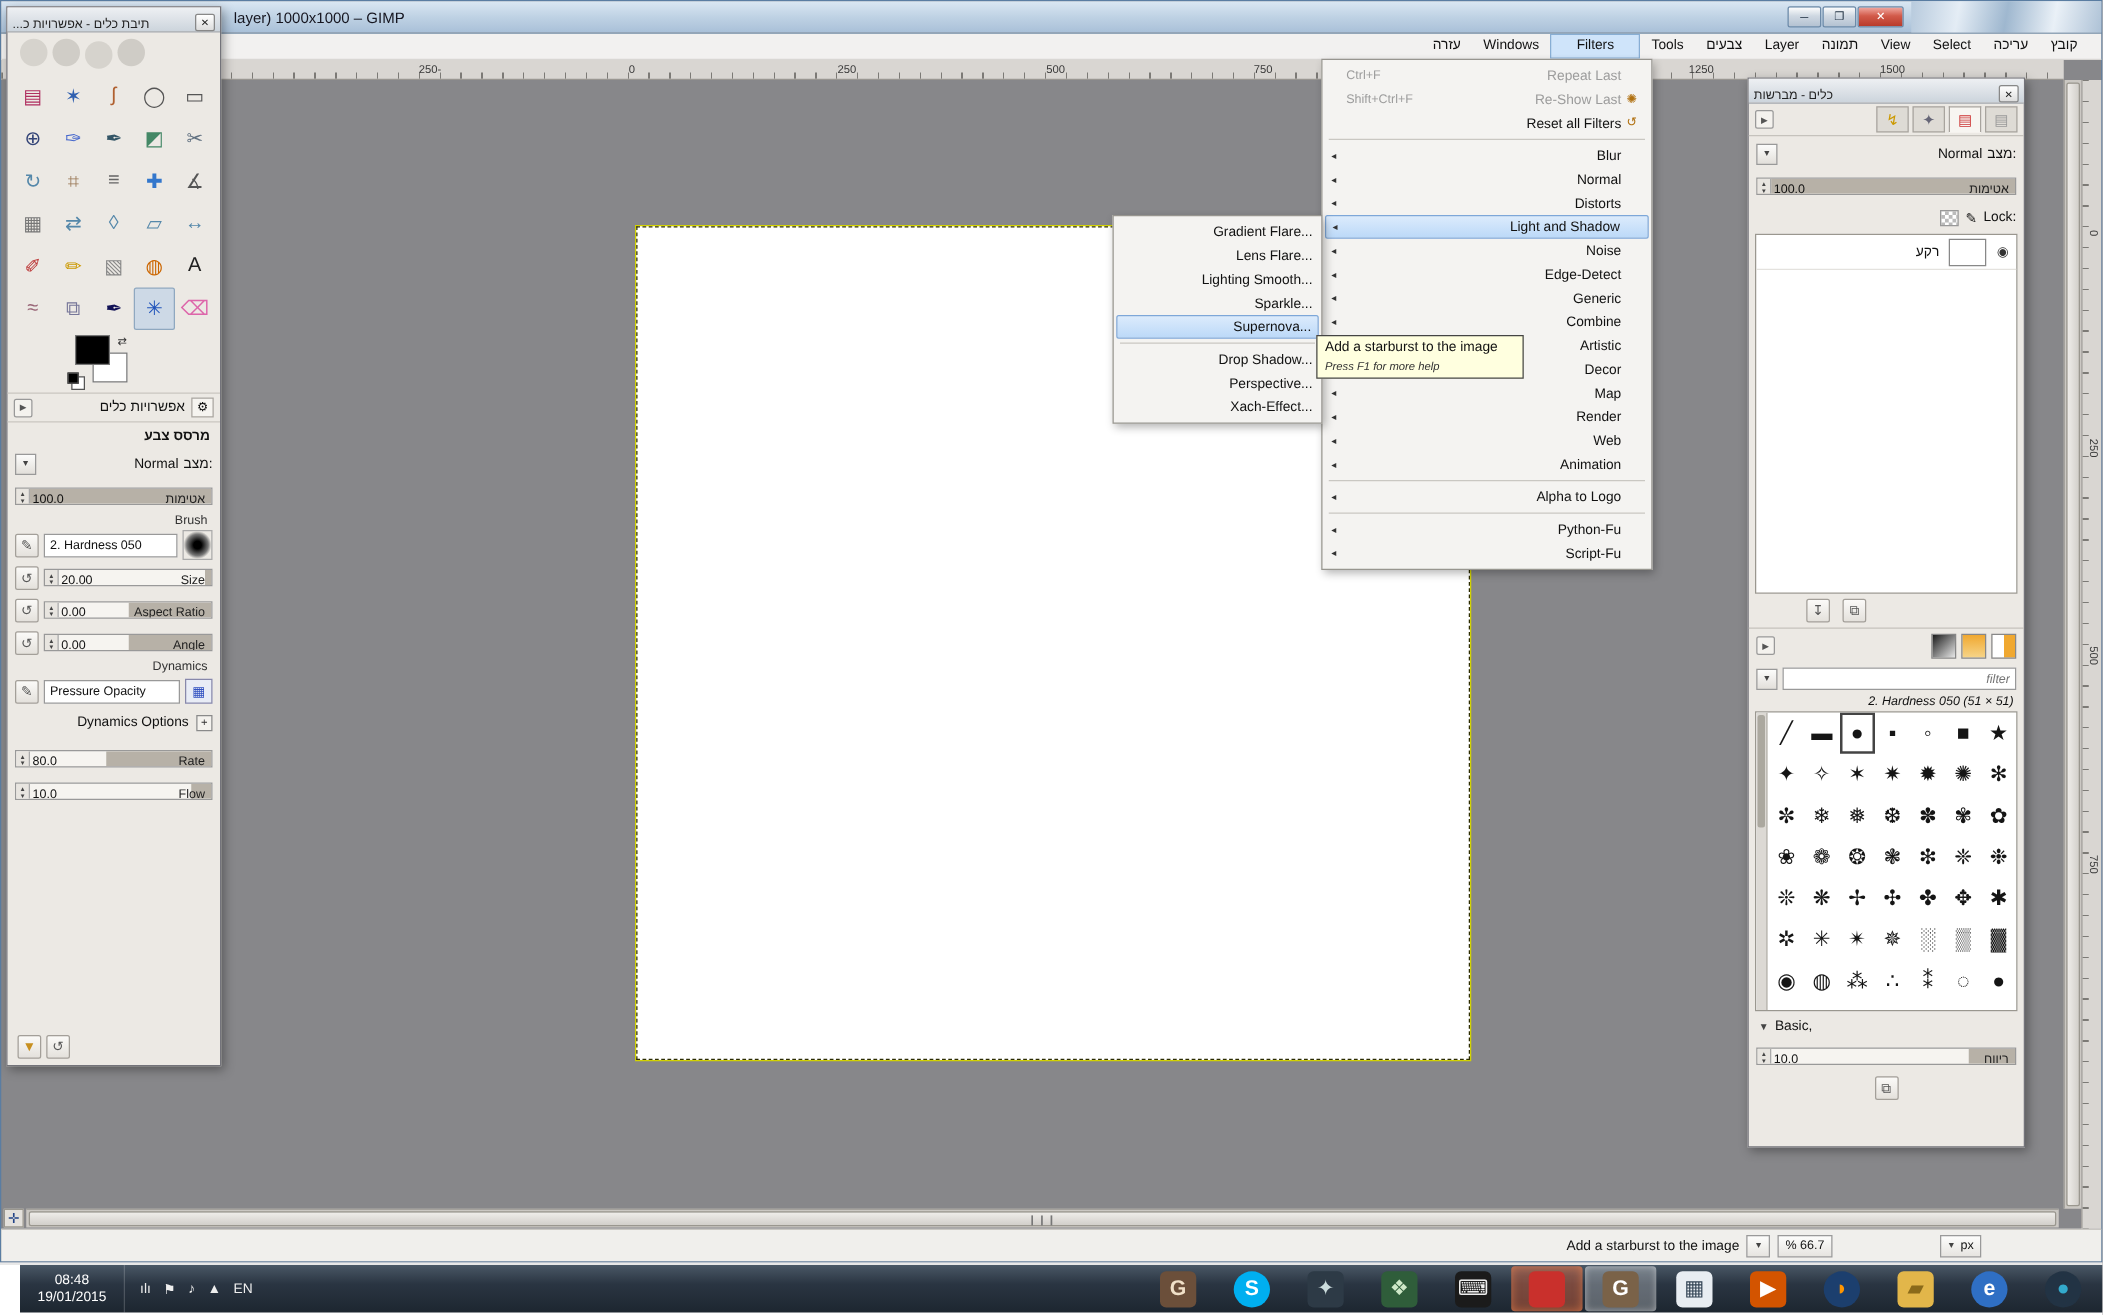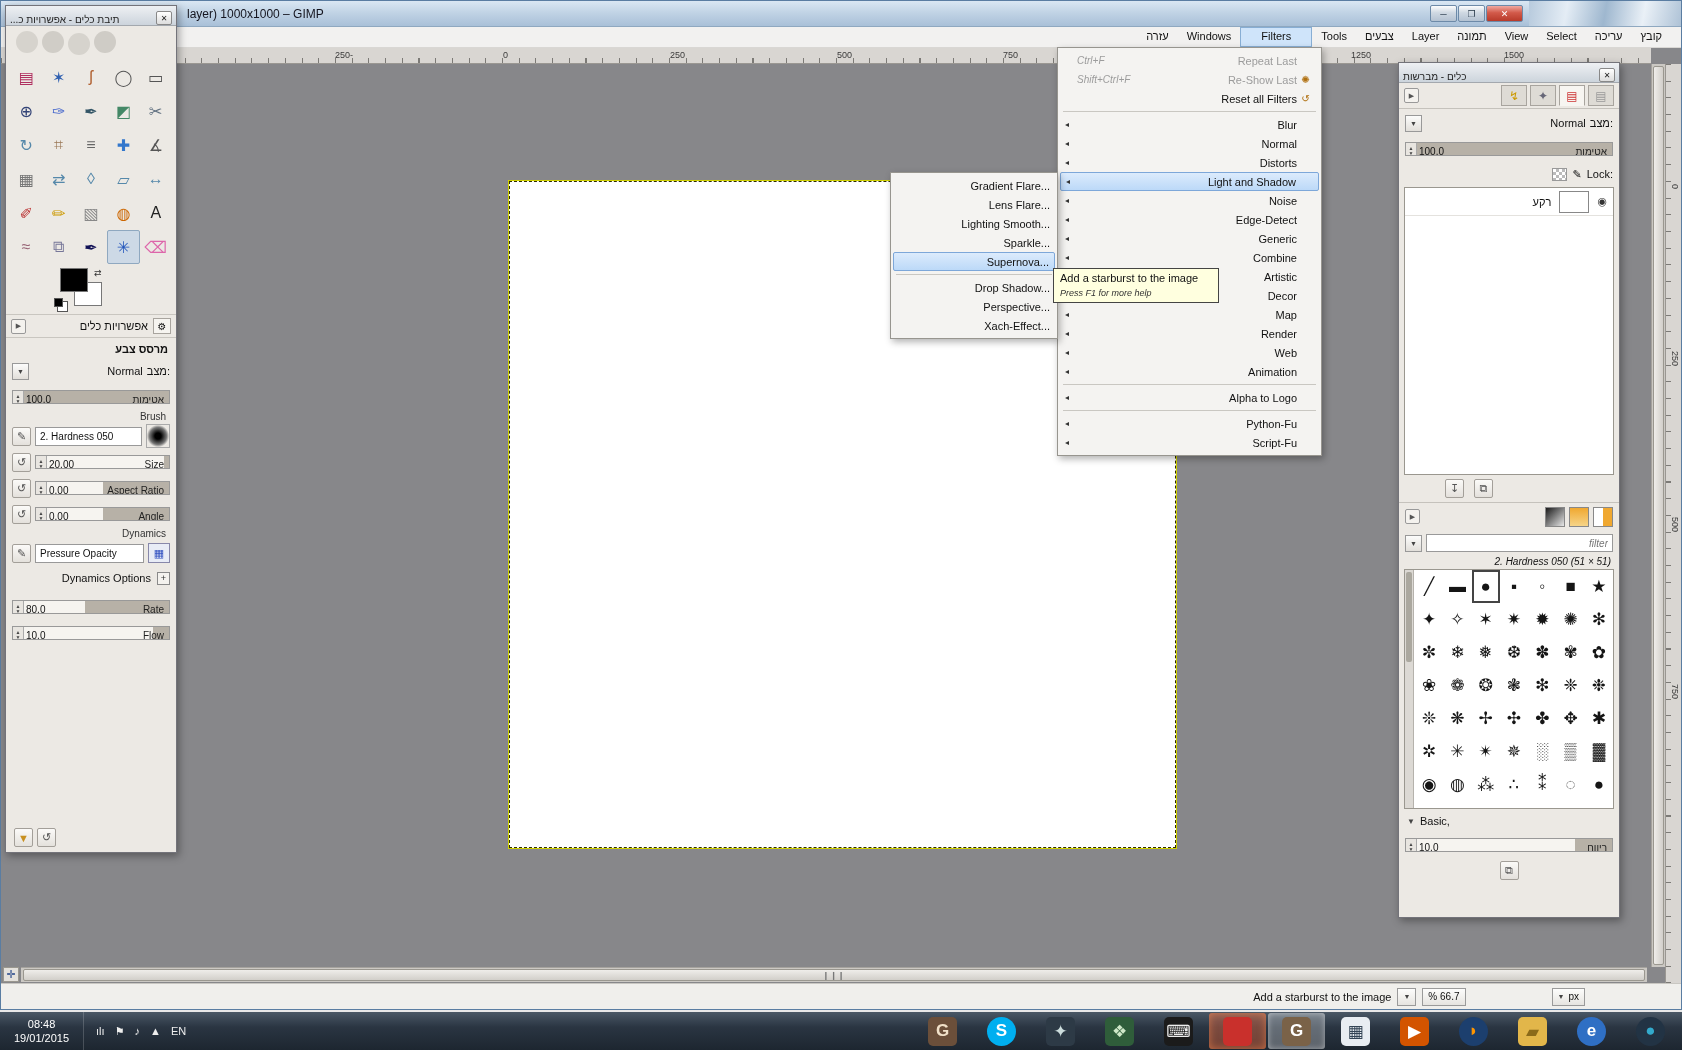--- a/index.html
+++ b/index.html
@@ -126,36 +126,36 @@
   .groupexp{display:flex;align-items:center;gap:5px;height:20px;margin:2px 8px;}
   .groupexp .tri{font-size:8px;color:#444;}
   #dockbottom{display:flex;justify-content:center;margin-top:4px;}
 
   
   .menu{position:absolute;background:#f4f3f1;border:1px solid #97958f;box-shadow:2px 3px 7px rgba(0,0,0,.3);padding:3px 2px;z-index:50;}
   #filtersmenu{left:1057px;top:47px;width:265px;}
   #lsmenu{left:890px;top:172px;width:168px;z-index:55;}
   .mi{height:19px;display:flex;align-items:center;padding:0 5px;}
   .mi .arr{width:12px;font-size:8px;color:#333;}
-  .mi .sc{font-size:10px;color:#6f6f6f;font-style:italic;}
+  .mi .sc{font-size:10px;color:#6f6f6f;}
   .mi .lbl{margin-left:auto;padding-left:16px;}
   .mi .ic{width:17px;text-align:center;font-size:10px;color:#b07010;}
   .mi.disabled .lbl,.mi.disabled .sc{color:#9c9c9c;}
   .mi.highlight{background:linear-gradient(#dcebfc,#bcd9f8);border:1px solid #7da7d9;border-radius:2px;height:19px;}
   .mi.sep{height:7px;padding:0;position:relative;}
   .mi.sep::after{content:"";position:absolute;left:3px;right:3px;top:3px;border-top:1px solid #c9c7c2;}
 
   
   #tooltip{position:absolute;left:1053px;top:268px;width:166px;background:#ffffdf;border:1px solid #444;
            padding:3px 6px 4px;z-index:60;}
   #tooltip .l2{font-style:italic;font-size:9px;color:#333;margin-top:4px;}
 
   
   #deskstrip{position:absolute;left:0;right:0;top:1010px;height:2px;background:#e8e8e8;}
-  #taskbar{position:absolute;left:0;right:0;top:1012px;height:38px;z-index:100;color:#fff;
+  #taskbar{position:absolute;left:16px;right:0;top:1012px;height:38px;z-index:100;color:#fff;
            background:linear-gradient(#4a5866,#2a3542 40%,#1d2630);display:flex;align-items:center;}
   #clock{display:flex;flex-direction:column;align-items:center;justify-content:center;padding:0 14px;height:100%;
          border-right:1px solid rgba(255,255,255,.18);font-size:11px;line-height:14px;}
   #tray{display:flex;align-items:center;gap:10px;padding:0 12px;font-size:11px;}
   .trayic{color:#eee;font-size:11px;}
   #apps{margin-left:auto;display:flex;padding-right:2px;}
   .app{width:57px;height:36px;display:flex;align-items:center;justify-content:center;border-radius:3px;margin:0 1px;}
   .app.active{background:rgba(255,255,255,.28);box-shadow:inset 0 0 6px rgba(255,255,255,.45);}
   .app.hot{background:rgba(255,110,60,.38);box-shadow:inset 0 0 8px rgba(255,140,80,.6);}
   .appic{width:29px;height:29px;border-radius:5px;display:flex;align-items:center;justify-content:center;

